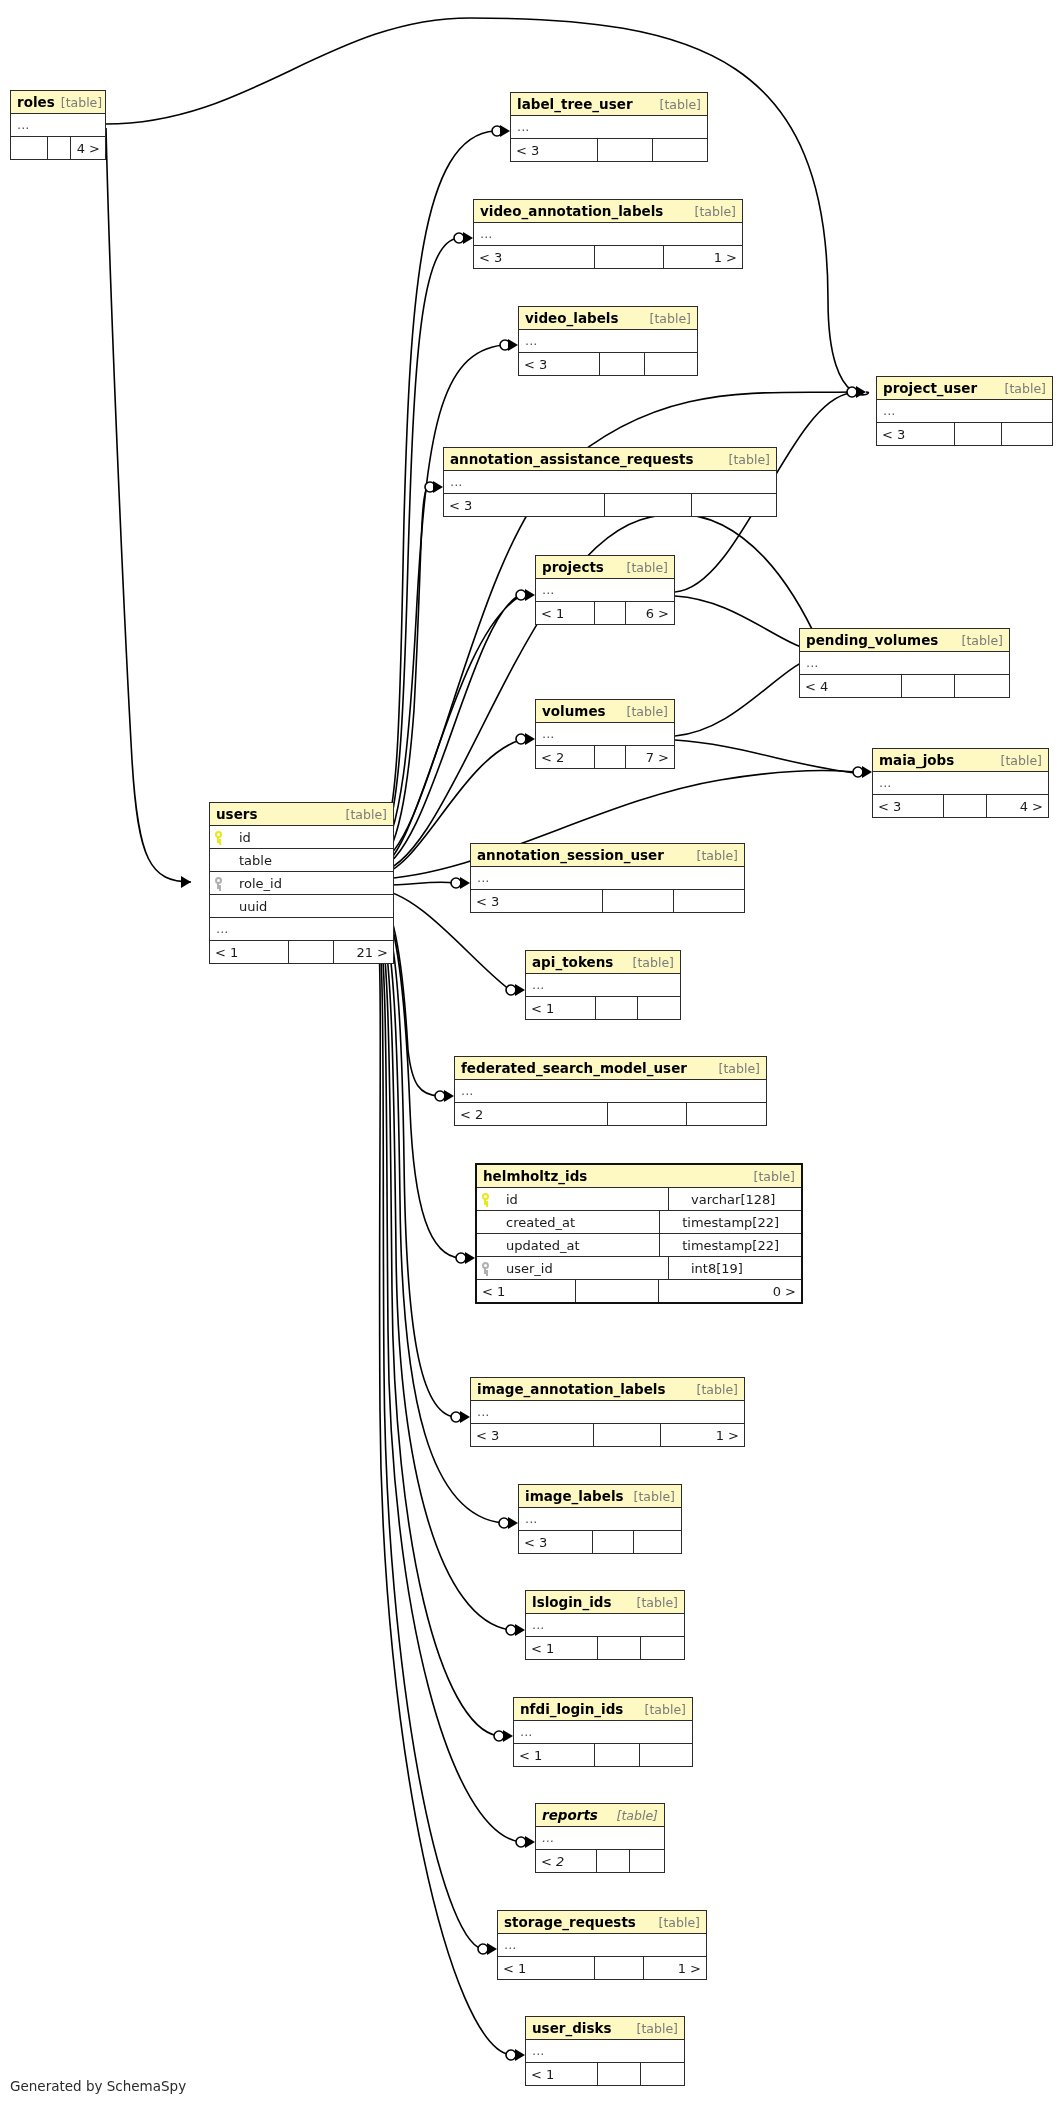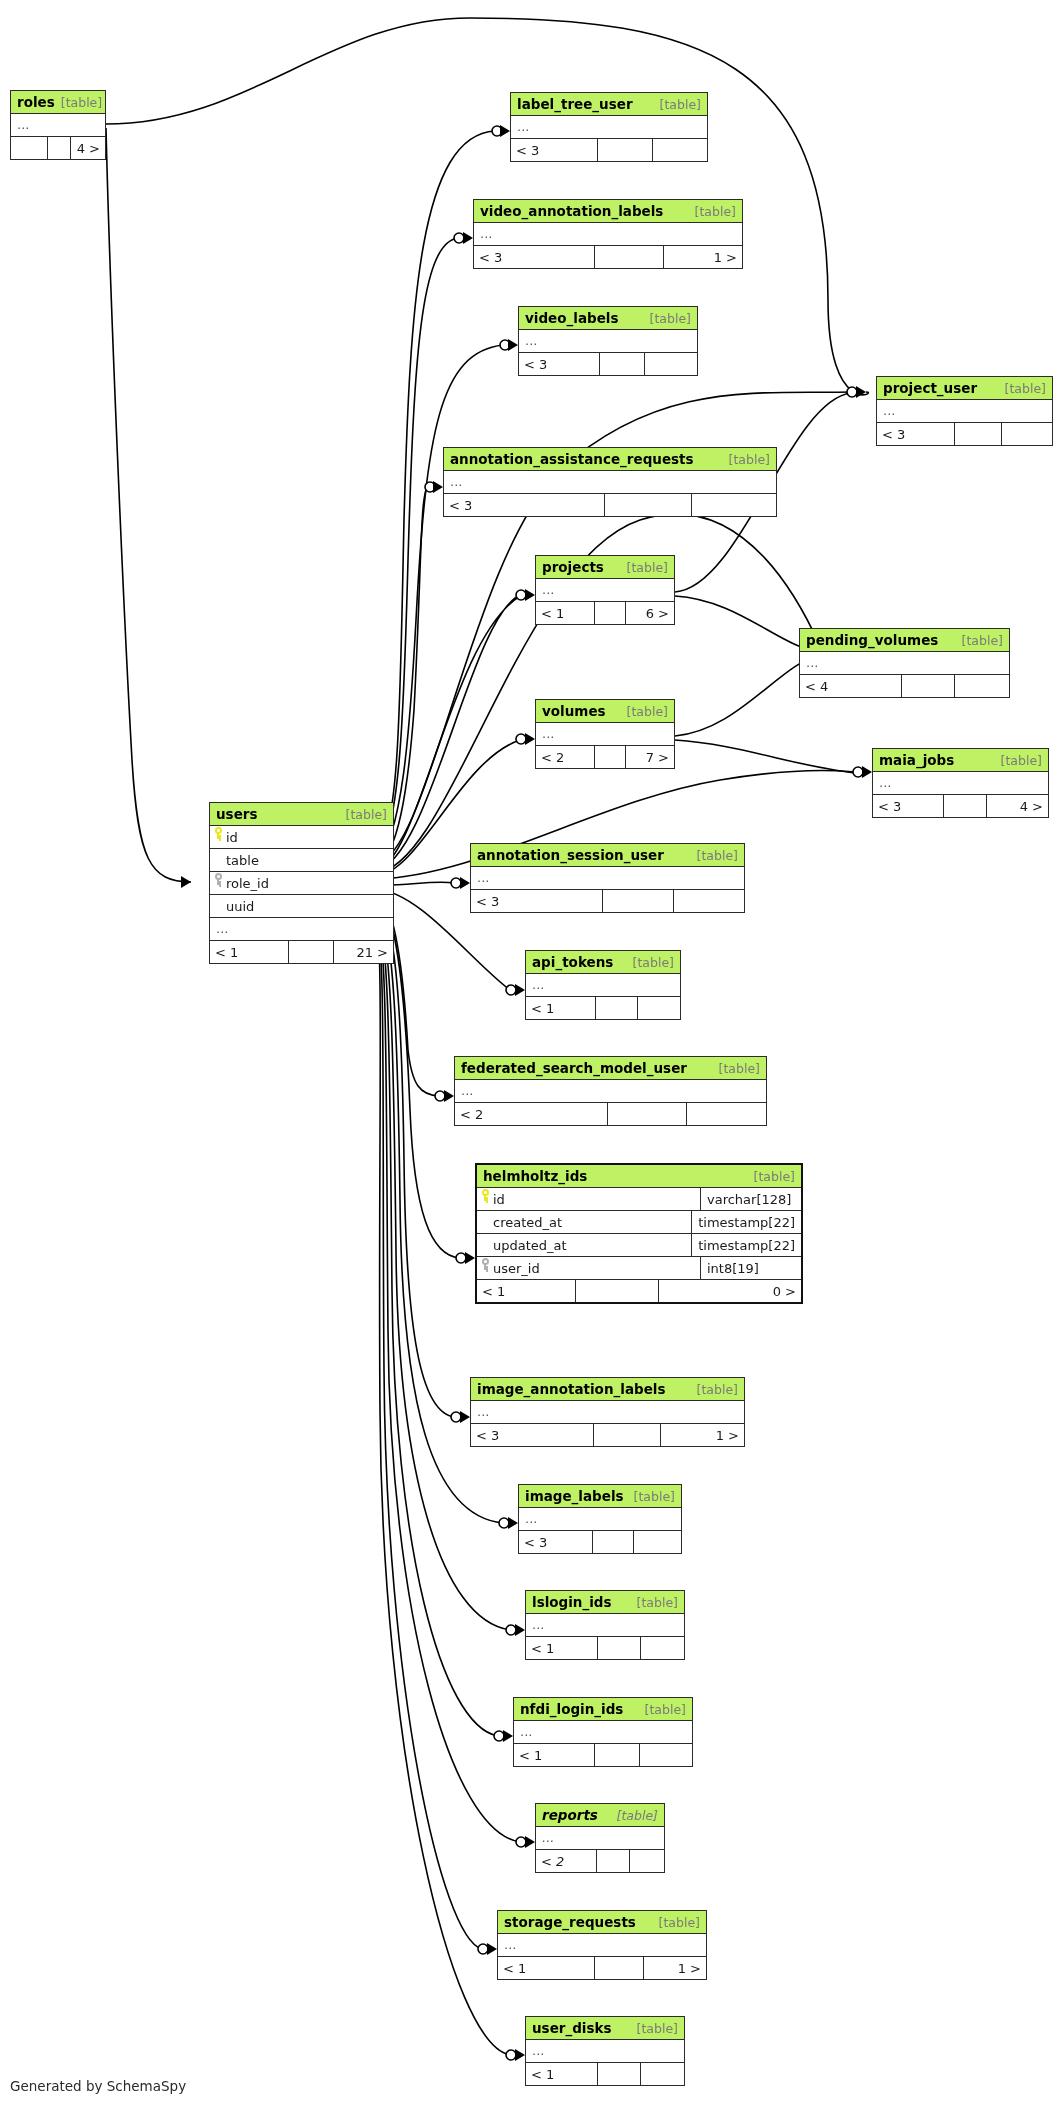--- a/index.html
+++ b/index.html
@@ -31,21 +31,21 @@
     position: absolute;
     background: #ffffff;
     border: 1px solid #2b2b2b;
     box-sizing: border-box;
     z-index: 5;
   }
   .table-node.focal {
     border: 2px solid #111111;
   }
   .tbl-header {
-    background: #bef264;
+    background: #fef9c3;
     border-bottom: 1px solid #2b2b2b;
     height: 23px;
     line-height: 23px;
     padding: 0 6px;
     white-space: nowrap;
     display: flex;
     align-items: flex-start;
     justify-content: space-between;
     box-sizing: border-box;
   }
@@ -73,28 +73,28 @@
     padding: 0 6px;
     display: block;
     color: #5a5a5a;
     font-size: 13px;
     line-height: 21px;
   }
   .col-name {
     flex: 1 1 auto;
     padding: 0 6px 0 4px;
     display: flex;
-    align-items: flex-start;
-    gap: 3px;
+    align-items: center;
+    gap: 16px;
     white-space: nowrap;
   }
   .col-type {
     flex: 0 0 auto;
     border-left: 1px solid #2b2b2b;
-    padding: 0 6px;
+    padding: 0 22px;
     display: flex;
     align-items: center;
     white-space: nowrap;
     min-width: 88px;
   }
   .keyicon {
     width: 9px;
     height: 14px;
     display: inline-block;
     position: relative;

